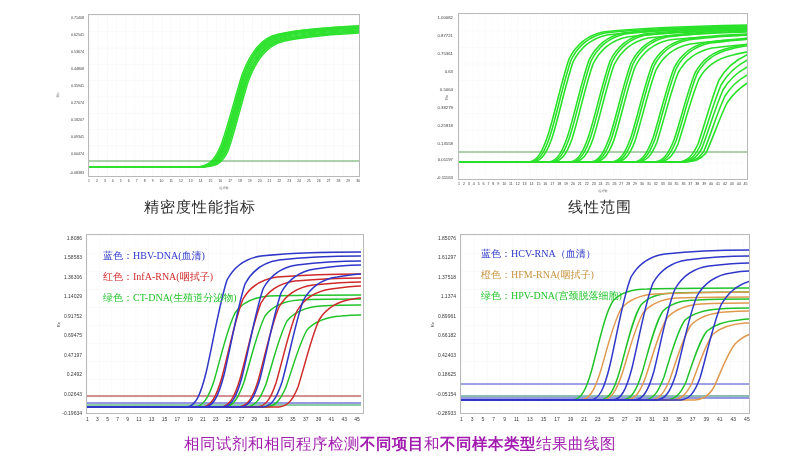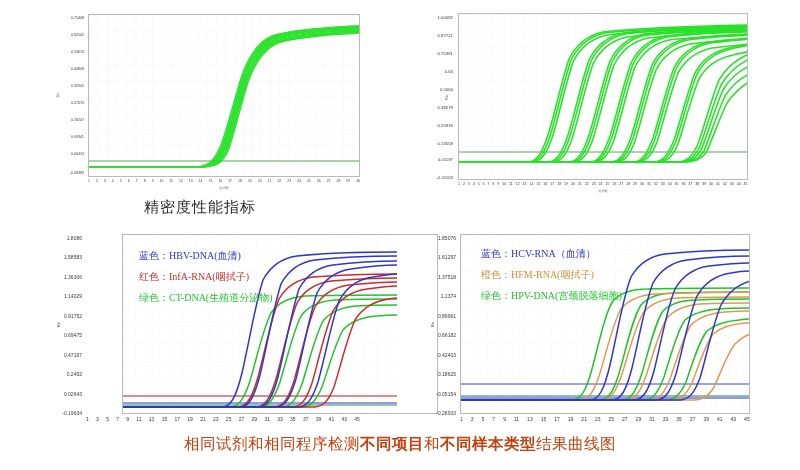--- a/index.html
+++ b/index.html
@@ -60,21 +60,21 @@
     text-align:center;
     color:#2b2b2b;
     font-size:15px;
     font-family:"DejaVu Sans","Liberation Sans",sans-serif;
     letter-spacing:1px;
   }
   .caption{
     position:absolute;
     left:0;right:0;
     text-align:center;
-    color:#c2410c;
+    color:#a21caf;
     font-size:15.5px;
     font-family:"DejaVu Sans","Liberation Sans",sans-serif;
     letter-spacing:0.5px;
   }
   .caption b{font-weight:bold;}
   .soft{filter:blur(0.25px);}
   .soft2{filter:blur(0.45px);}
 </style>
 </head>
 <body>
@@ -276,25 +276,26 @@
         <span>39</span>
         <span>40</span>
         <span>41</span>
       <span>42</span>
         <span>43</span>
         <span>44</span>
         <span>45</span>
     </div>
     <div class="axis-title-x soft" style="left:58px;top:189px;width:290px;font-size:3.2px;">循环数</div>
 
+    <div class="subtitle" style="left:0;top:198px;width:400px;">线性范围</div>
   </div>
 
   <div class="panel" style="left:0;top:225px;width:400px;height:200px;">
 
-    <div class="chart-box" style="left:86px;top:9px;width:316px;height:180px;margin-left:36px;">
+    <div class="chart-box" style="left:86px;top:9px;width:278px;height:180px;">
       <div class="plot">
         <svg width="274" height="180" viewBox="0 0 274 180">
           <defs>
             <pattern id="gridBL" width="12.1" height="18" patternUnits="userSpaceOnUse">
               <path d="M 12.1 0 L 0 0 0 18" fill="none" stroke="#eeeeee" stroke-width="0.6"></path>
             </pattern>
           </defs>
           <rect width="274" height="180" fill="#ffffff"></rect>
           <rect width="274" height="180" fill="url(#gridBL)"></rect>
 

